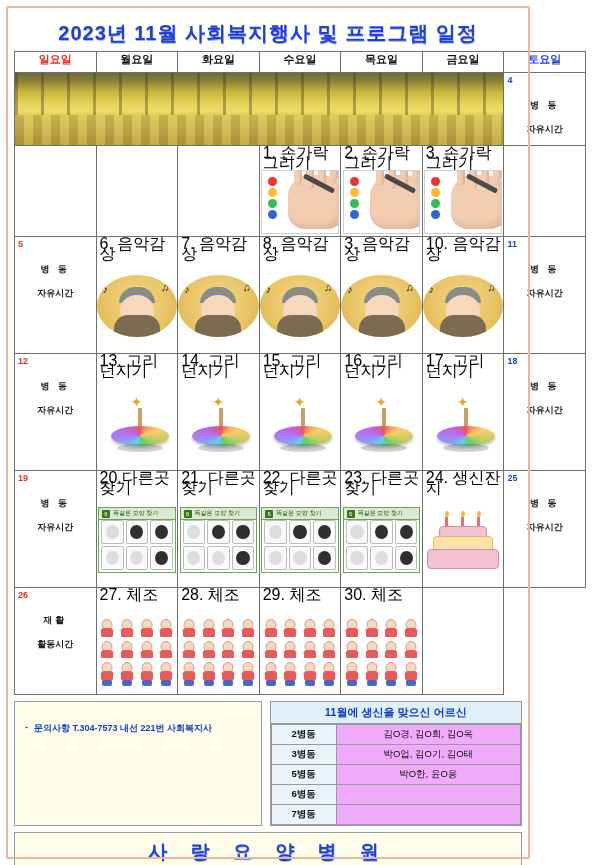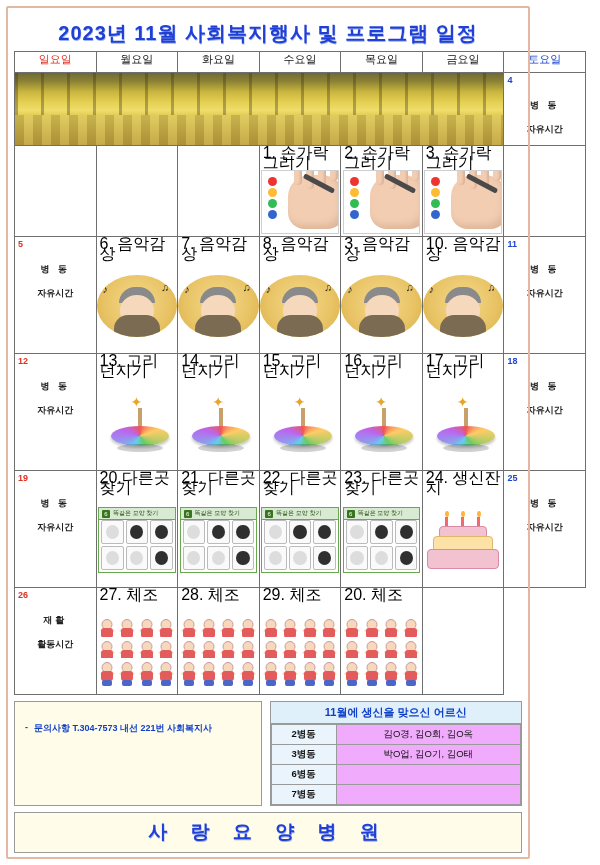--- a/index.html
+++ b/index.html
@@ -39,21 +39,21 @@
     width:572px;
     table-layout:fixed;
   }
   table.cal td, table.cal th{
     border:1px solid #6f6f6f;
     vertical-align:top;
     padding:0;
   }
   thead th{
     height:20px;
-    font-size:11px;font-weight:normal;
+    font-size:11px;font-weight:bold;
     text-align:center;
     vertical-align:middle;
     background:#ffffff;
     color:#111;
   }
   th.sun{color:#e03020;}
   th.sat{color:#1b44d0;}
 
   .daynum{
     font-size:9px;font-weight:bold;
@@ -930,21 +930,21 @@
                   <i class="h"></i>
                   <i class="a1"></i>
                   <i class="a2"></i>
                   <i class="b"></i>
                   <i class="lg"></i>
                 </div>
             </div>
           </div>
         </td>
         <td>
-          <div class="cellhead">20. 체조</div>
+          <div class="cellhead">30. 체조</div>
           <div class="art tall">
             <div class="ex-grid">
               <div class="ex">
                   <i class="h"></i>
                   <i class="a1"></i>
                   <i class="a2"></i>
                   <i class="b"></i>
                   <i class="lg"></i>
                 </div>
               <div class="ex">
@@ -1045,20 +1045,24 @@
         <tbody>
           <tr>
             <td class="ward">2병동</td>
             <td>김O경, 김O희, 김O옥</td>
           </tr>
           <tr>
             <td class="ward">3병동</td>
             <td>박O업, 김O기, 김O태</td>
           </tr>
           <tr>
+            <td class="ward">5병동</td>
+            <td>박O한, 윤O용</td>
+          </tr>
+          <tr>
             <td class="ward">6병동</td>
             <td></td>
           </tr>
           <tr>
             <td class="ward">7병동</td>
             <td></td>
           </tr>
         </tbody>
       </table>
     </div>

